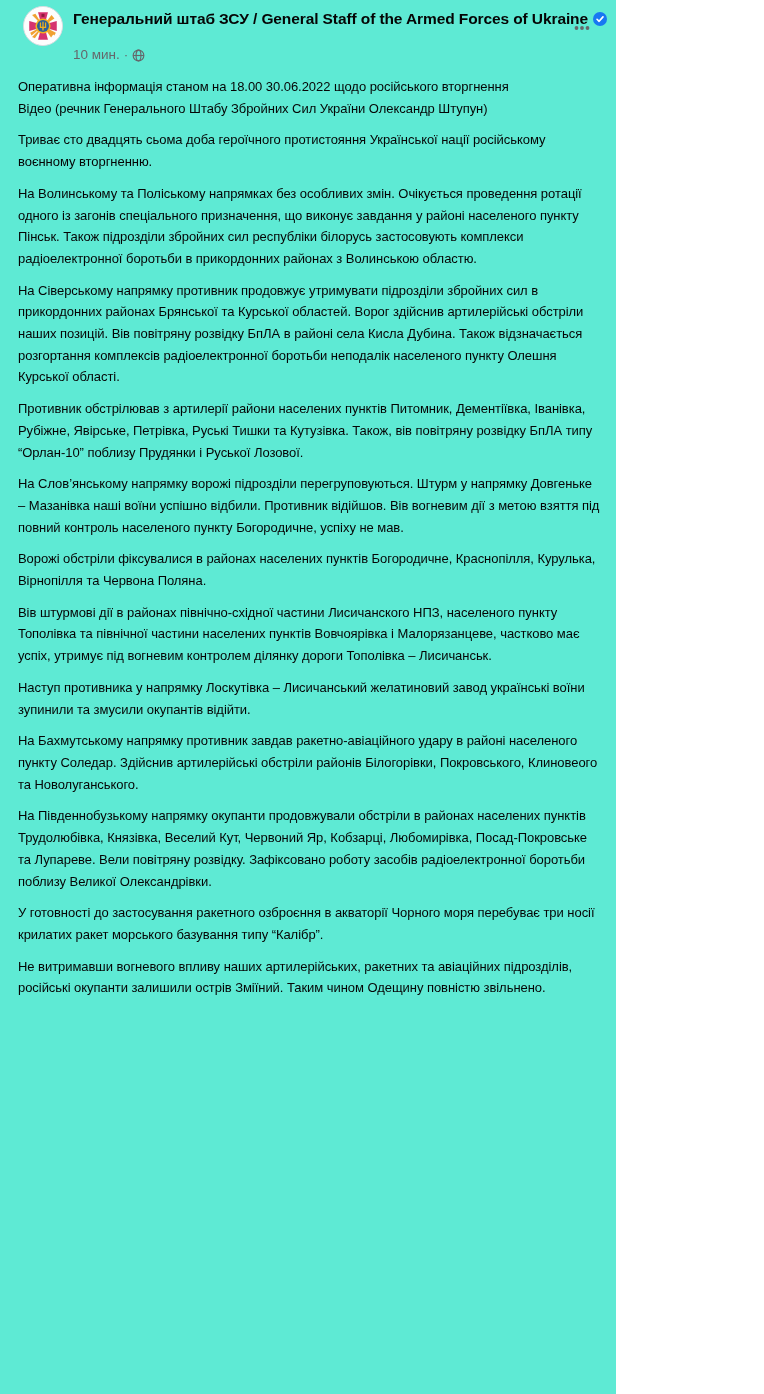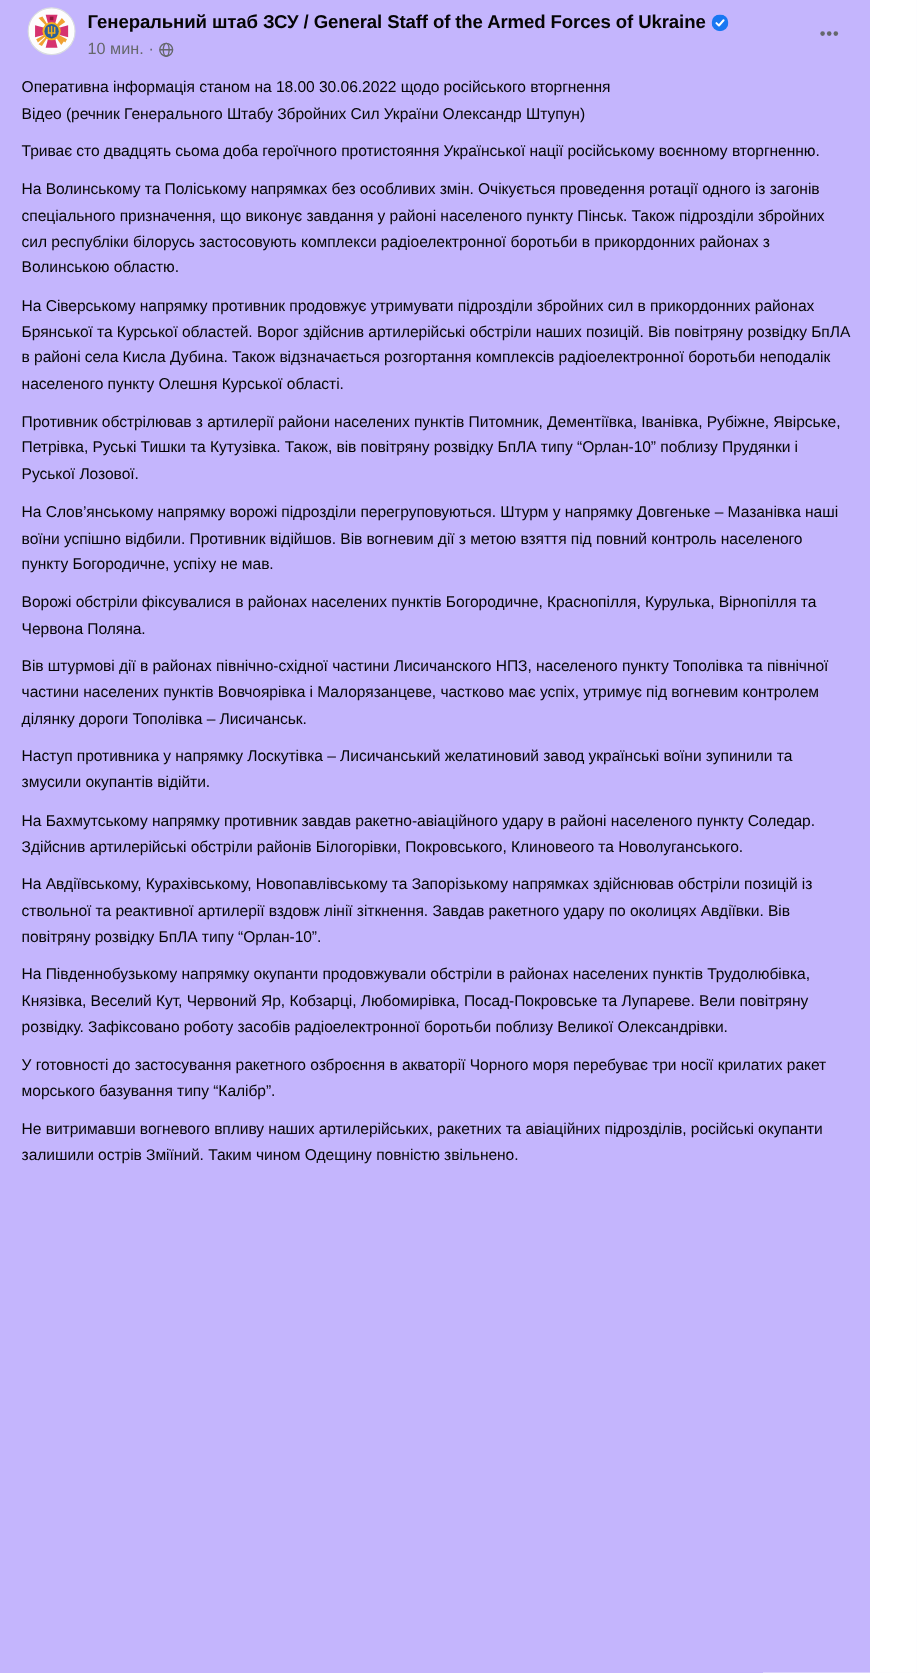--- a/index.html
+++ b/index.html
@@ -1,19 +1,19 @@
 <!DOCTYPE html>
 <html lang="uk"><head>
 <meta charset="utf-8">
 <style>
   html, body { margin: 0; padding: 0; background: #ffffff; }
   .post {
-    width: 725px;
+    width: 616px;
     height: 1394px;
-    background: #c4b5fd;
+    background: #5eead4;
     font-family: "Liberation Sans", sans-serif;
     overflow: hidden;
     box-sizing: border-box;
   }
   .header {
     display: flex;
     align-items: flex-start;
     padding: 6px 16px 0 23px;
   }
   .avatar {
@@ -34,21 +34,21 @@
     font-weight: 700;
     color: #050505;
     line-height: 20px;
     letter-spacing: -0.1px;
     cursor: pointer;
     white-space: nowrap;
   }
   .badge { margin-left: 5px; display: inline-flex; flex: none; }
   .meta-row {
     display: flex; align-items: center;
-    margin-top: 4px;
+    margin-top: 18px;
     color: #65676b;
     font-size: 13.5px;
     line-height: 16px;
   }
   .meta-row .sep { margin: 0 4px; }
   .timestamp { cursor: pointer; }
   .globe { display: inline-flex; margin-top: 1px; }
   .more-button {
     margin-left: auto;
     flex: none;
@@ -153,19 +153,18 @@
 Відео (речник Генерального Штабу Збройних Сил України Олександр Штупун)</p>
       <p>Триває сто двадцять сьома доба героїчного протистояння Української нації російському воєнному вторгненню.</p>
       <p>На Волинському та Поліському напрямках без особливих змін. Очікується проведення ротації одного із загонів спеціального призначення, що виконує завдання у районі населеного пункту Пінськ. Також підрозділи збройних сил республіки білорусь застосовують комплекси радіоелектронної боротьби в прикордонних районах з Волинською областю.</p>
       <p>На Сіверському напрямку противник продовжує утримувати підрозділи збройних сил в прикордонних районах Брянської та Курської областей. Ворог здійснив артилерійські обстріли наших позицій. Вів повітряну розвідку БпЛА в районі села Кисла Дубина. Також відзначається розгортання комплексів радіоелектронної боротьби неподалік населеного пункту Олешня Курської області.</p>
       <p>Противник обстрілював з артилерії райони населених пунктів Питомник, Дементіївка, Іванівка, Рубіжне, Явірське, Петрівка, Руські Тишки та Кутузівка. Також, вів повітряну розвідку БпЛА типу “Орлан-10” поблизу Прудянки і Руської Лозової.</p>
       <p>На Слов’янському напрямку ворожі підрозділи  перегруповуються. Штурм у напрямку Довгеньке – Мазанівка наші воїни успішно відбили. Противник відійшов. Вів вогневим дії з метою взяття під повний контроль населеного пункту Богородичне, успіху не мав.</p>
       <p>Ворожі обстріли фіксувалися в районах населених пунктів Богородичне, Краснопілля, Курулька, Вірнопілля та Червона Поляна.</p>
       <p>Вів штурмові дії в районах північно-східної частини Лисичанского НПЗ, населеного пункту Тополівка та північної частини населених пунктів Вовчоярівка і Малорязанцеве, частково має успіх, утримує під вогневим контролем ділянку дороги Тополівка – Лисичанськ.</p>
       <p>Наступ противника у напрямку Лоскутівка – Лисичанський желатиновий завод українські воїни зупинили та змусили окупантів відійти.</p>
       <p>На Бахмутському напрямку противник завдав ракетно-авіаційного удару в районі населеного пункту Соледар. Здійснив артилерійські обстріли районів Білогорівки, Покровського, Клиновеого та Новолуганського.</p>
-      <p>На Авдіївському, Курахівському, Новопавлівському та Запорізькому напрямках здійснював обстріли позицій із ствольної та реактивної артилерії вздовж лінії зіткнення. Завдав ракетного удару по околицях Авдіївки. Вів повітряну розвідку БпЛА типу “Орлан-10”.</p>
       <p>На Південнобузькому напрямку окупанти продовжували обстріли в районах населених пунктів Трудолюбівка, Князівка, Веселий Кут, Червоний Яр, Кобзарці, Любомирівка, Посад-Покровське та Лупареве. Вели повітряну розвідку. Зафіксовано роботу засобів радіоелектронної боротьби поблизу Великої Олександрівки.</p>
       <p>У готовності до застосування ракетного озброєння в акваторії Чорного моря перебуває три носії крилатих ракет морського базування типу “Калібр”.</p>
       <p>Не витримавши вогневого впливу наших артилерійських, ракетних та авіаційних підрозділів, російські окупанти залишили острів Зміїний. Таким чином Одещину повністю звільнено.</p>
     </div>
 
 </div>
 
 </body></html>

